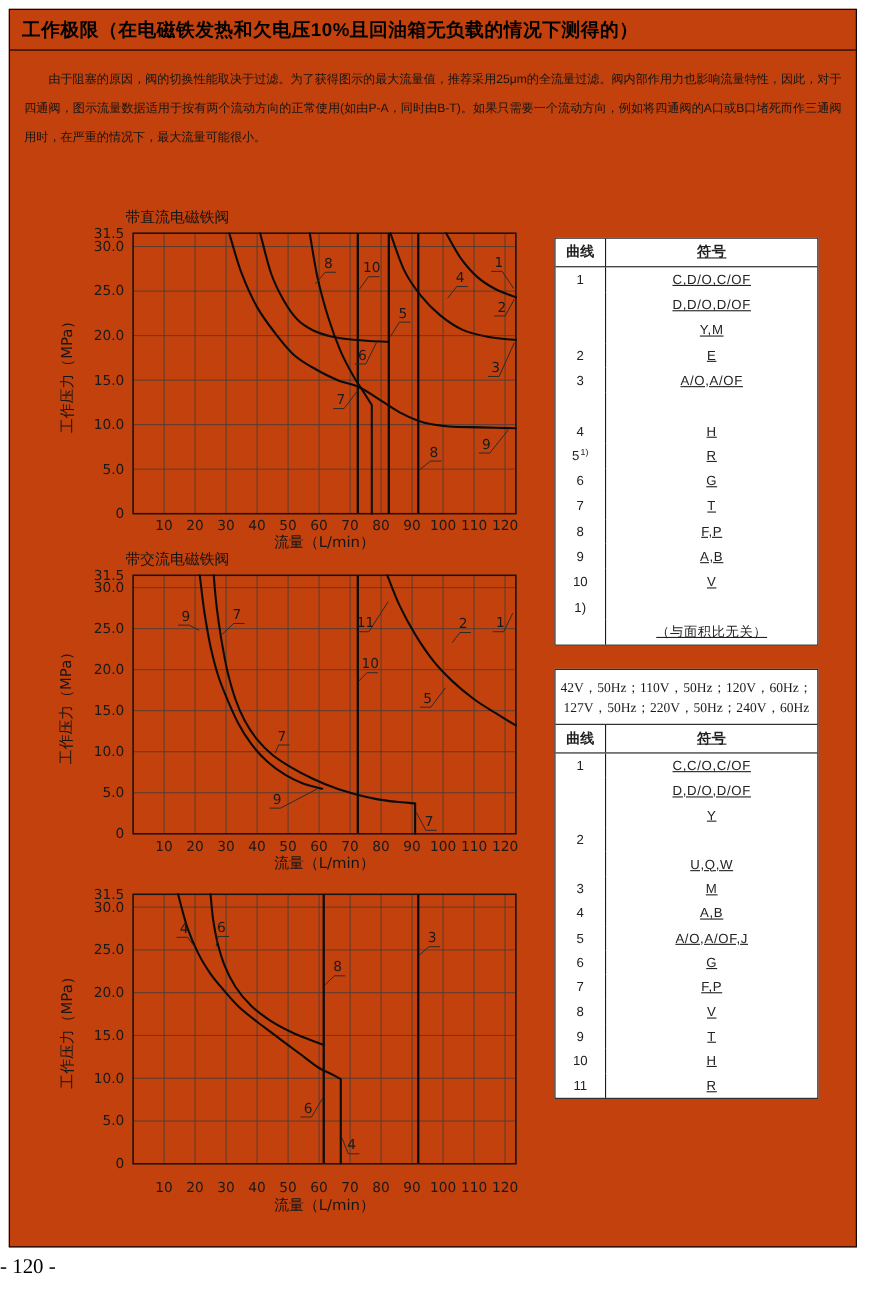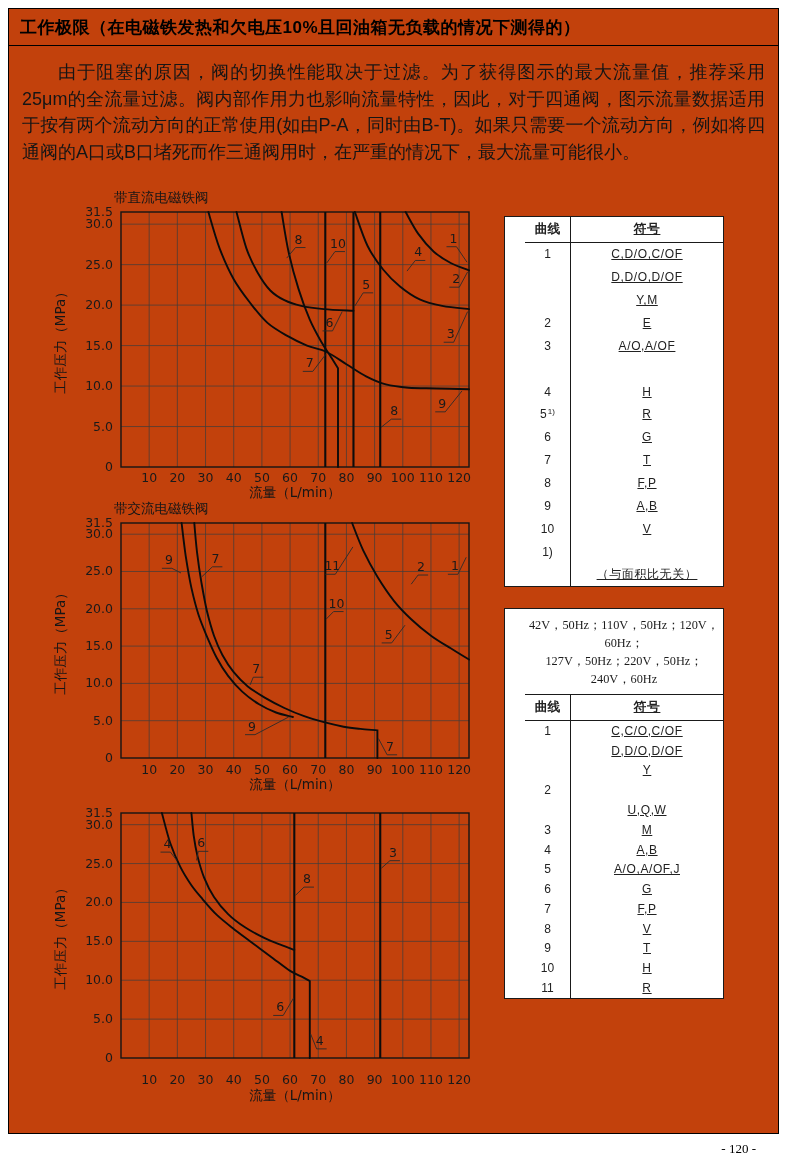--- a/index.html
+++ b/index.html
@@ -13,51 +13,51 @@
     border:1.6px solid #000;background:#c2410c;box-sizing:border-box;
   }
   .title-bar{
     height:37px;border-bottom:1.6px solid #000;display:flex;align-items:center;
     padding:0 11px;box-sizing:border-box;
   }
   .title-bar h1{
     margin:0;font-size:17px;font-weight:bold;letter-spacing:0.5px;color:#000;
   }
   .body-text{
-    margin:13px 13px 0 13px;font-size:18px;line-height:26.5px;
+    margin:13px 13px 0 13px;font-size:11px;line-height:26.5px;
     text-align:justify;text-indent:2em;color:#151515;
   }
   svg.chart{position:absolute;overflow:visible;}
   #chart0{left:22px;top:177px;}
   #chart1{left:22px;top:482px;}
   #chart2{left:22px;top:785px;}
   .symtable{
-    position:absolute;width:220px;border:1.5px solid #1a1a1a;background:#fff;
+    position:absolute;width:240px;border:1.5px solid #1a1a1a;background:#fff;
     box-sizing:border-box;display:flex;flex-direction:column;
-    font-size:12px;color:#222;padding-left:20px;
+    font-size:12px;color:#222;
   }
   #table-dc{left:495px;top:207px;height:371px;}
   #table-ac{left:495px;top:599px;height:391px;}
   .voltbox{
     border-bottom:1.4px solid #1a1a1a;text-align:center;
     padding:7px 2px 6px 2px;font-size:12.3px;line-height:18px;color:#1c1c1c;font-family:Liberation Serif, serif;
   }
   .thead{display:flex;border-bottom:1.4px solid #1a1a1a;font-weight:bold;}
   .thead .hc{padding:4px 0;font-size:12.8px;}
   .c1{
     width:46px;flex:0 0 46px;border-right:1.3px solid #1a1a1a;
     display:flex;align-items:center;justify-content:center;box-sizing:border-box;
   }
   .c2{flex:1;display:flex;align-items:center;justify-content:center;letter-spacing:0.6px;text-decoration:underline;}
   .tbody{flex:1;display:flex;flex-direction:column;}
   .trow{display:flex;flex:1;min-height:0;}
   .c1 sup{font-size:8px;margin-left:1px;transform:translateY(-3px);}
   .footer{
-    position:absolute;left:0;top:1141px;width:756px;text-align:right;
-    font-family:"Liberation Serif","DejaVu Serif",serif;font-size:13px;color:#000;
+    position:absolute;left:0;top:1141px;width:756px;text-align:left;
+    font-family:"Liberation Serif","DejaVu Serif",serif;font-size:19px;color:#000;
   }
 </style>
 </head>
 <body>
 
 <div class="border-box">
 
   <div class="title-bar">
     <h1>工作极限（在电磁铁发热和欠电压10%且回油箱无负载的情况下测得的）</h1>
   </div>

